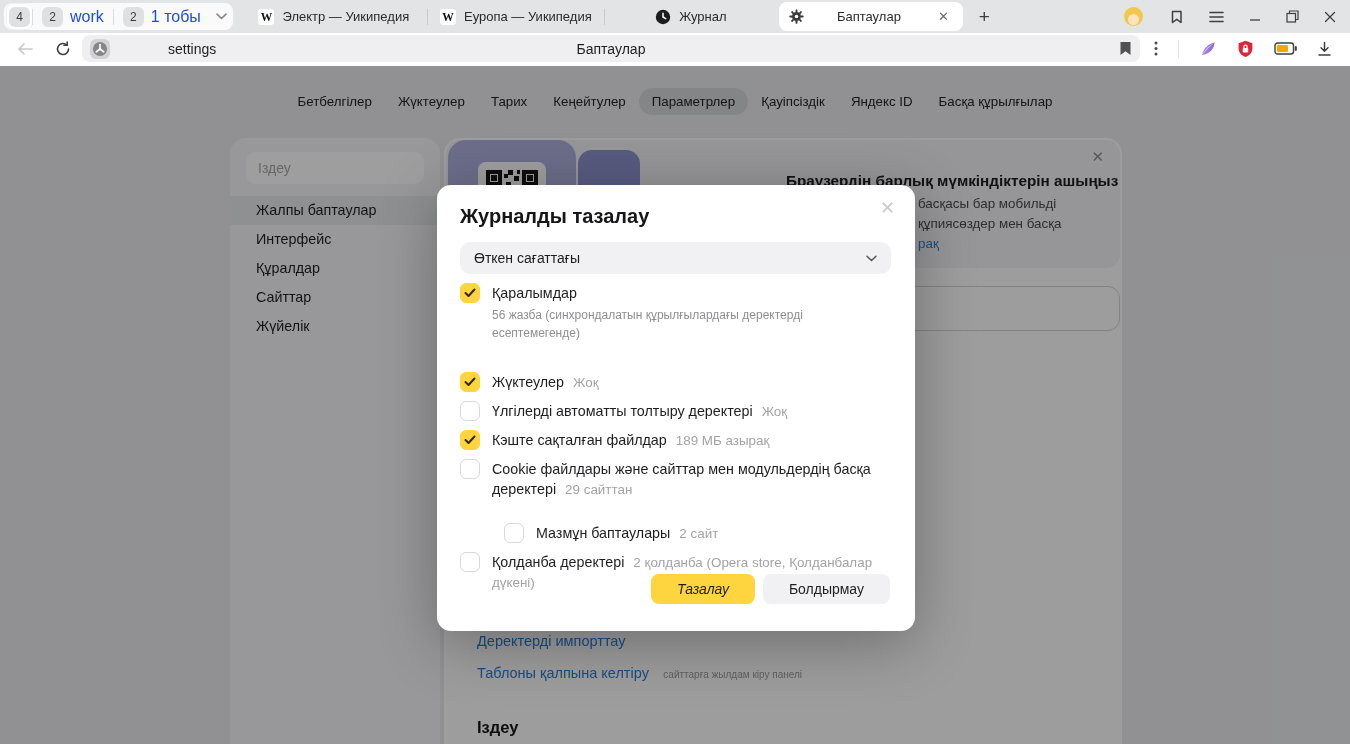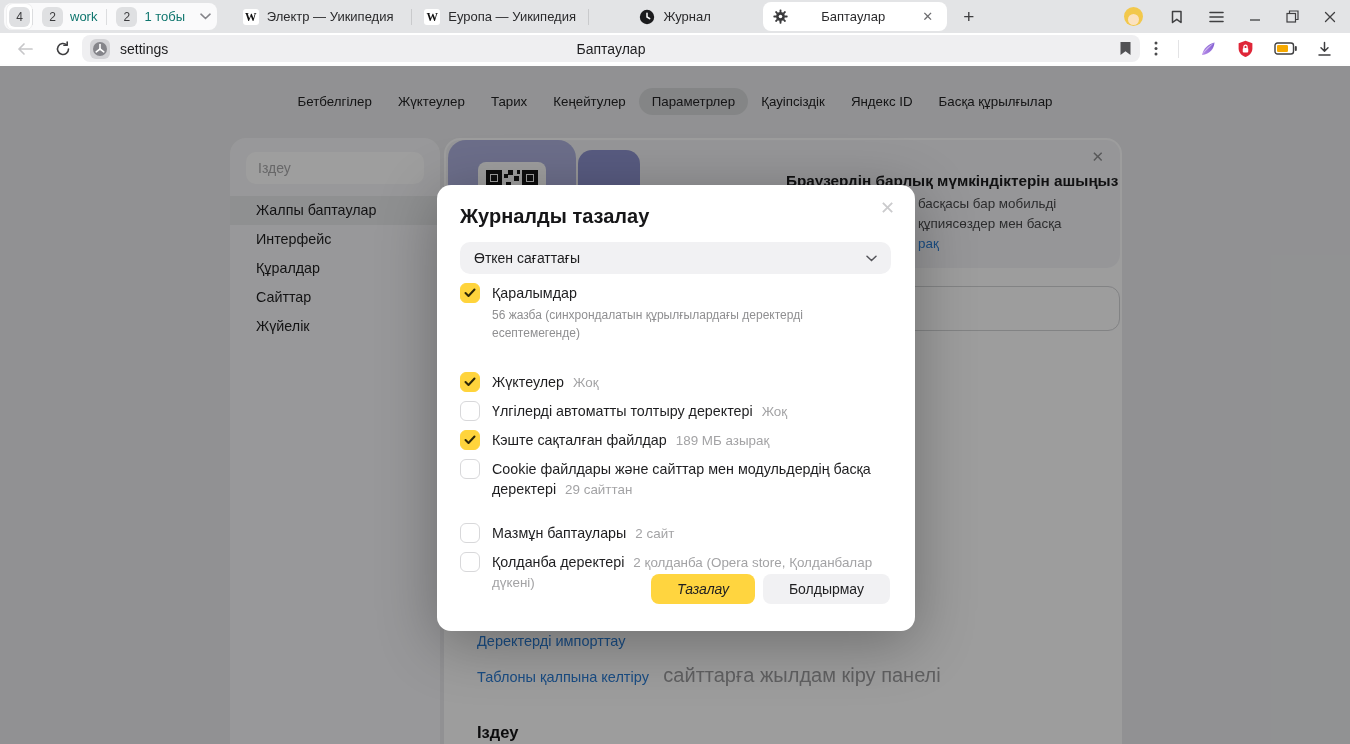--- a/index.html
+++ b/index.html
@@ -6,39 +6,39 @@
   html,body { width:1350px; height:744px; overflow:hidden; }
   body { font-family:"Liberation Sans","DejaVu Sans",sans-serif; color:#1f1f21; }
   .window { position:relative; width:1350px; height:744px; background:#E4E5E7; overflow:hidden; }
 
   
   .tabstrip { position:absolute; top:0; left:0; right:0; height:33px; background:#E3E4E6; display:flex; align-items:center; }
   .groups { display:flex; align-items:center; height:27px; margin-left:4px; background:#FAFAFB; border-radius:8px; padding:0 6px 0 3px; }
   .gseg { display:flex; align-items:center; gap:7px; padding:0 9px; height:100%; cursor:default; }
   .gbadge { background:#DFE0E2; border-radius:6px; min-width:21px; height:20px; display:flex; align-items:center; justify-content:center; font-size:12px; color:#3c3c3e; padding:0 4px; }
   .gseg.first { background:#fff; border-radius:6px; height:25px; padding:0 2px; box-shadow:0 0 0 1px rgba(0,0,0,0.04);}
-  .glabel { font-size:13px; color:#0f766e; }
+  .glabel { font-size:16px; color:#1d4ed8; }
   .gdiv { width:1px; height:16px; background:#DCDDDF; }
   .tab { display:flex; align-items:center; justify-content:center; gap:8px; height:29px; font-size:13px; color:#2a2a2c; cursor:default; }
   .tab.w1 { width:186px; } .tab.w2 { width:176px; } .tab.w3 { width:172px; }
   .tab.active { background:#FFFFFF; border-radius:8px; width:184px; margin:0 2px; padding:0 10px; }
   .tab.active .tlabel { flex:1; text-align:center; }
   .tabdiv { width:1px; height:16px; background:#C9CACC; }
   .wiki-ic { width:16px; height:16px; background:#fff; border-radius:3px; display:flex; align-items:center; justify-content:center; font-family:"Liberation Serif","DejaVu Serif",serif; font-weight:bold; font-size:11.5px; color:#111; }
   .tclose { color:#6d6d70; font-size:13px; padding:2px 4px; }
   .newtab { font-size:19px; color:#3f3f41; margin-left:8px; padding:0 6px; }
   .tsright { margin-left:auto; display:flex; align-items:center; gap:25px; margin-right:14px; }
   .avatar { width:19px; height:19px; border-radius:50%; background:#F2C84C; position:relative; overflow:hidden; }
   .avatar::after { content:""; position:absolute; left:4px; top:7px; width:11px; height:11px; border-radius:50%; background:#FBE2C0; }
   .ticon { display:flex; align-items:center; justify-content:center; }
 
   
   .toolbar { position:absolute; top:33px; left:0; right:0; height:33px; background:#FFFFFF; display:flex; align-items:center; border-bottom:2px solid #FDFDFD; }
   .tb-ic { display:flex; align-items:center; justify-content:center; width:30px; }
-  .urlbar { position:relative; height:27px; background:#EFEFF1; border-radius:8px; flex:0 0 auto; width:1058px; margin-left:4px; display:flex; align-items:center; padding:0 8px; }
+  .urlbar { position:relative; height:27px; background:#EFEFF1; border-radius:8px; flex:0 0 auto; width:1058px; margin-left:4px; display:flex; align-items:center; padding:0 8px;gap:48px; }
   .ybro-ic { width:20px; height:20px; border-radius:6px; background:#D2D2D5; display:flex; align-items:center; justify-content:center; }
   .url-text { font-size:14px; color:#1f1f21; margin-left:10px; }
   .url-title { position:absolute; left:0; right:0; text-align:center; font-size:14px; color:#1f1f21; pointer-events:none; }
   .url-bm { margin-left:auto; display:flex; align-items:center; }
   .tbright { display:flex; align-items:center; gap:20px; margin-left:14px; }
   .tb-sep { width:1px; height:18px; background:#E3E3E5; }
 
   
   .page { position:absolute; top:66px; left:0; right:0; bottom:0; background:#EAEBED; }
   .nav { position:absolute; top:22px; left:0; right:0; display:flex; justify-content:center; align-items:center; }
@@ -59,35 +59,35 @@
   .phone { position:absolute; left:132px; top:10px; width:62px; height:118px; background:#8F94CF; border-radius:14px; }
   .phone-key { position:absolute; left:16px; top:36px; width:44px; height:30px; background:#6F82E3; border-radius:8px; }
   .banner-title { position:absolute; left:340px; top:32px; font-size:15.3px; font-weight:bold; color:#1c1c1e; }
   .banner-lines { position:absolute; left:472px; top:54px; font-size:13.4px; line-height:20px; color:#49494b; }
   .banner-link { color:#2B7CD3; }
   .banner-close { position:absolute; right:12px; top:6px; font-size:15px; color:#8e8e90; padding:2px 4px; }
   .outline-box { position:absolute; left:16px; top:148px; width:660px; height:45px; border:1px solid #D2D3D5; border-radius:12px; }
   .bg-links { position:absolute; left:33px; top:494px; }
   .bg-link { font-size:14.5px; color:#2B7CD3; cursor:pointer; }
   .bg-line2 { margin-top:14px; }
-  .bg-note { font-size:20px; color:#9B9B9D; margin-left:10px; }
+  .bg-note { font-size:10px; color:#9B9B9D; margin-left:10px; }
   .bg-heading { margin-top:36px; font-size:16.5px; font-weight:bold; color:#141416; }
 
   .scrim { position:absolute; inset:0; background:rgba(0,0,0,0.38); z-index:50; }
 
   
   .modal { position:absolute; left:437px; top:185px; width:478px; height:446px; background:#FFFFFF; border-radius:14px; box-shadow:0 12px 60px rgba(0,0,0,0.30); z-index:100; }
   .m-title { position:absolute; left:23px; top:20px; font-size:20px; font-weight:bold; color:#161618; }
   .m-close { position:absolute; right:14px; top:10px; font-size:18px; color:#CBCBCD; padding:2px 6px; cursor:pointer; }
   .m-select { position:absolute; left:23px; right:24px; top:57px; height:32px; background:#F1F1F3; border-radius:10px; display:flex; align-items:center; padding:0 14px; font-size:14px; color:#1d1d1f; cursor:pointer; }
   .m-select svg { margin-left:auto; }
   .m-rows { position:absolute; left:23px; right:25px; top:98px; }
   .crow { position:relative; padding-left:32px; margin-top:8px; min-height:20px; }
   .crow.gap-lg { margin-top:30px; }
-  .crow.gap-md { margin-top:23px; }
+  .crow.gap-md { margin-top:23px;margin-left:44px; }
   .crow:first-child { margin-top:0; }
   .cb { position:absolute; left:0; top:0; width:20px; height:20px; border-radius:6px; background:#fff; border:1.5px solid #D8D8DA; display:flex; align-items:center; justify-content:center; cursor:pointer; }
   .cb.checked { background:#FFD43C; border-color:#FFD43C; }
   .cb svg { display:none; }
   .cb.checked svg { display:block; }
   .clabel { font-size:14.3px; color:#1e1e20; line-height:20px; }
   .cnote { font-size:13.4px; color:#A3A3A5; margin-left:9px; line-height:20px; }
   .csub { padding-left:32px; margin-top:3px; font-size:12px; color:#8F8F91; line-height:18px; }
   .m-buttons { position:absolute; right:25px; bottom:27px; display:flex; gap:8px; }
   .btn { height:30px; border:none; border-radius:8px; padding:0 26px; font-size:14px; font-family:inherit; color:#1f1f21; cursor:pointer; }

